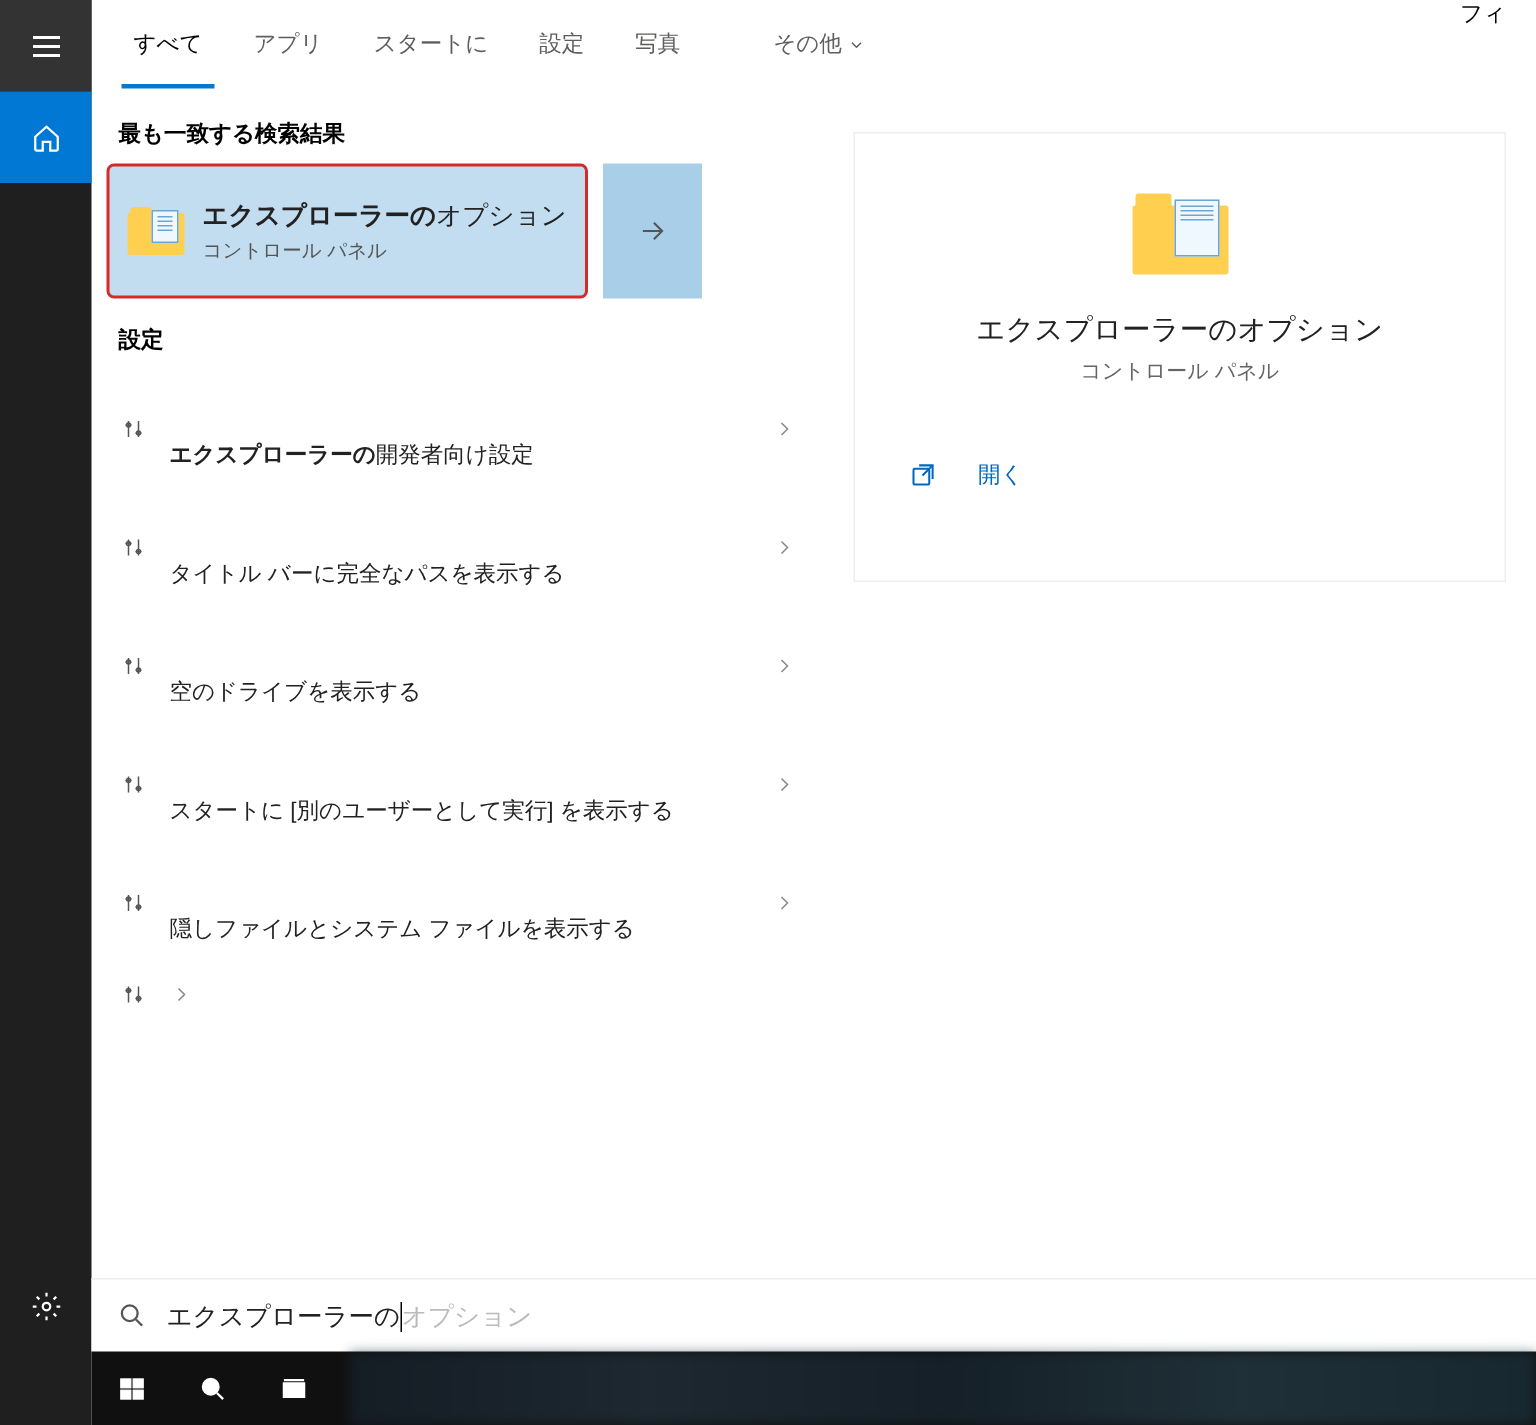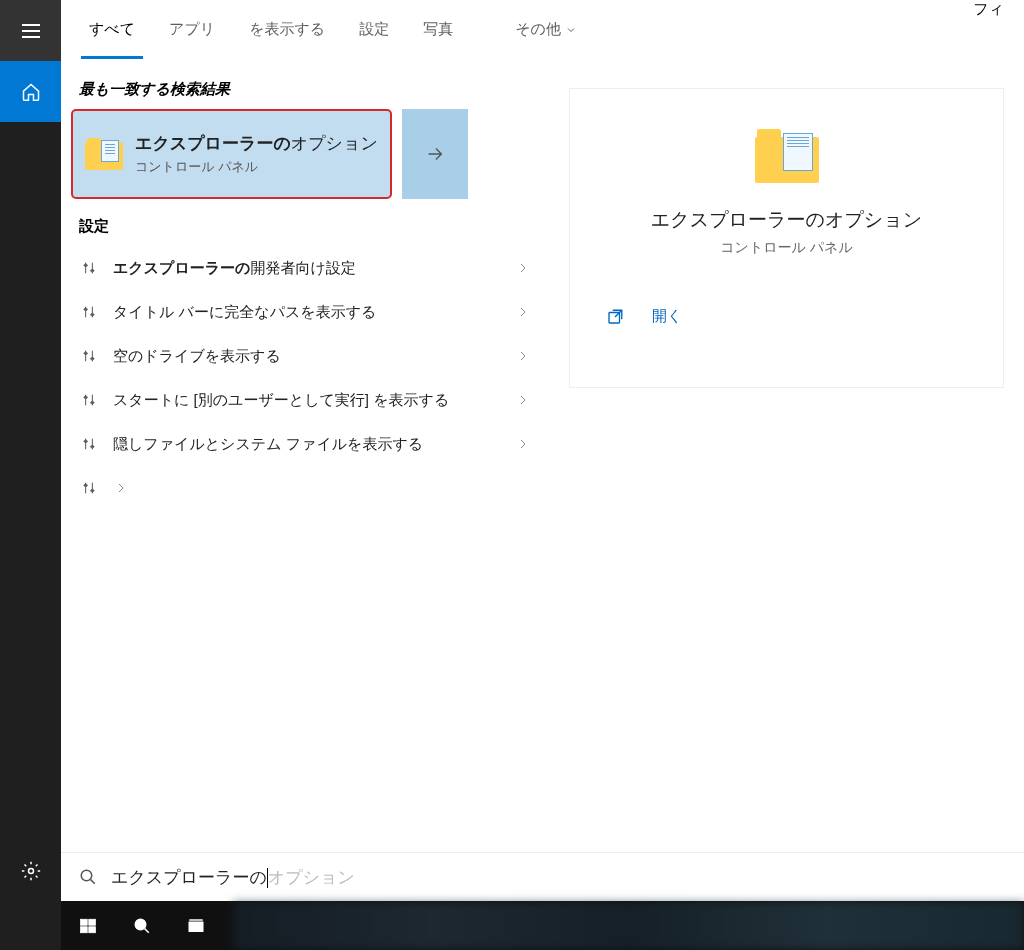--- a/index.html
+++ b/index.html
@@ -21,41 +21,41 @@
     .tabs-bar { height: 68px; display: flex; align-items: flex-start; padding: 0 20px; gap: 18px; border-bottom: 1px solid transparent; }
     .tab { padding: 20px 8px; font-size: 15px; color: #605e5c; cursor: pointer; position: relative; }
     .tab.active { color: #000; }
     .tab.active::after { content: ''; position: absolute; bottom: 0; left: 0; right: 0; height: 3px; background: #0078d4; }
     .tab-more { display: flex; align-items: center; gap: 4px; margin-left: 28px; }
     .tab-filter { margin-left: auto; color: #000000; font-size: 15px; }
     
     .result-area { flex: 1; display: flex; overflow: hidden; }
     
     .left-panel { width: 488px; display: flex; flex-direction: column; }
-    .section-header { padding: 12px 18px 10px; font-size: 15px; font-weight: 600; color: #000; font-style: italic; }
+    .section-header { padding: 12px 18px 10px; font-size: 15px; font-weight: 600; color: #000; }
     
     .best-match { background: #c2ddf0; margin: 0 10px; border: 2px solid #d42a2a; border-radius: 5px; display: flex; align-items: center; position: relative; height: 90px; padding: 12px; }
     .best-match-outer { display: flex; align-items: stretch; }
     .arrow-box { width: 66px; background: #a9cfe8; display: flex; align-items: center; justify-content: center; cursor: pointer; }
     .arrow-box svg { width: 22px; height: 22px; stroke: #555; fill: none; stroke-width: 1.5; }
     .folder-icon { width: 38px; height: 32px; margin-right: 12px; position: relative; }
     .folder-back { width: 38px; height: 28px; background: #ffd050; border-radius: 2px; position: absolute; top: 4px; }
     .folder-tab { width: 14px; height: 6px; background: #ffd050; border-radius: 2px 2px 0 0; position: absolute; top: 0; left: 2px; }
     .folder-paper { width: 18px; height: 22px; background: #f0f8ff; border: 1px solid #6aa6d6; position: absolute; top: 2px; right: 4px; }
     .folder-paper::before { content: ''; position: absolute; top: 3px; left: 3px; right: 3px; height: 1px; background: #6aa6d6; box-shadow: 0 3px 0 #6aa6d6, 0 6px 0 #6aa6d6, 0 9px 0 #6aa6d6; }
     .best-match-text { flex: 1; }
     .best-match-title { font-size: 17px; color: #222; }
     .best-match-title .bold { font-weight: 700; }
     .best-match-sub { font-size: 13px; color: #555; margin-top: 3px; }
     
     .settings-section-header { padding: 18px 18px 10px; font-size: 15px; font-weight: 600; color: #000; }
     .setting-item { display: flex; align-items: center; padding: 12px 18px; cursor: pointer; gap: 14px; }
     .sliders-icon { width: 20px; height: 20px; display: flex; align-items: center; justify-content: center; }
     .sliders-icon svg { width: 16px; height: 16px; stroke: #555; fill: none; stroke-width: 1.5; }
-    .setting-text { flex: 1; font-size: 15px; color: #222; }
+    .setting-text { flex: 1; font-size: 15px; color: #222; margin-top: 36px; }
     .setting-text .bold { font-weight: 700; }
     .setting-chevron { width: 16px; height: 16px; }
     .setting-chevron svg { width: 16px; height: 16px; stroke: #888; fill: none; stroke-width: 1.5; }
     
     .right-panel { flex: 1; padding: 20px 20px; border-left: 0; }
     .preview-box { border: 1px solid #eee; padding: 40px 20px 20px; min-height: 300px; }
     .preview-icon { width: 64px; height: 54px; margin: 0 auto 24px; position: relative; }
     .preview-icon .folder-back { width: 64px; height: 46px; top: 8px; }
     .preview-icon .folder-tab { width: 24px; height: 10px; }
     .preview-icon .folder-paper { width: 30px; height: 38px; right: 6px; top: 4px; }
@@ -99,21 +99,21 @@
           <circle cx="12" cy="12" r="3" fill="none" stroke="#fff" stroke-width="1.8"></circle>
           <path d="M12 1v3M12 20v3M4.2 4.2l2.1 2.1M17.7 17.7l2.1 2.1M1 12h3M20 12h3M4.2 19.8l2.1-2.1M17.7 6.3l2.1-2.1" stroke="#fff" stroke-width="1.8"></path>
         </svg>
     </div>
   </div>
 
   <div class="main-content">
     <div class="tabs-bar">
       <div class="tab active">すべて</div>
       <div class="tab">アプリ</div>
-      <div class="tab">を表示する</div>
+      <div class="tab">スタートに</div>
       <div class="tab">設定</div>
       <div class="tab">写真</div>
       <div class="tab tab-more">
         <span>その他</span>
         <svg width="12" height="12" viewBox="0 0 24 24">
             <path d="M6 9l6 6 6-6" fill="none" stroke="#605e5c" stroke-width="2"></path>
           </svg>
       </div>
       <div class="tab-filter">フィ</div>
     </div>

